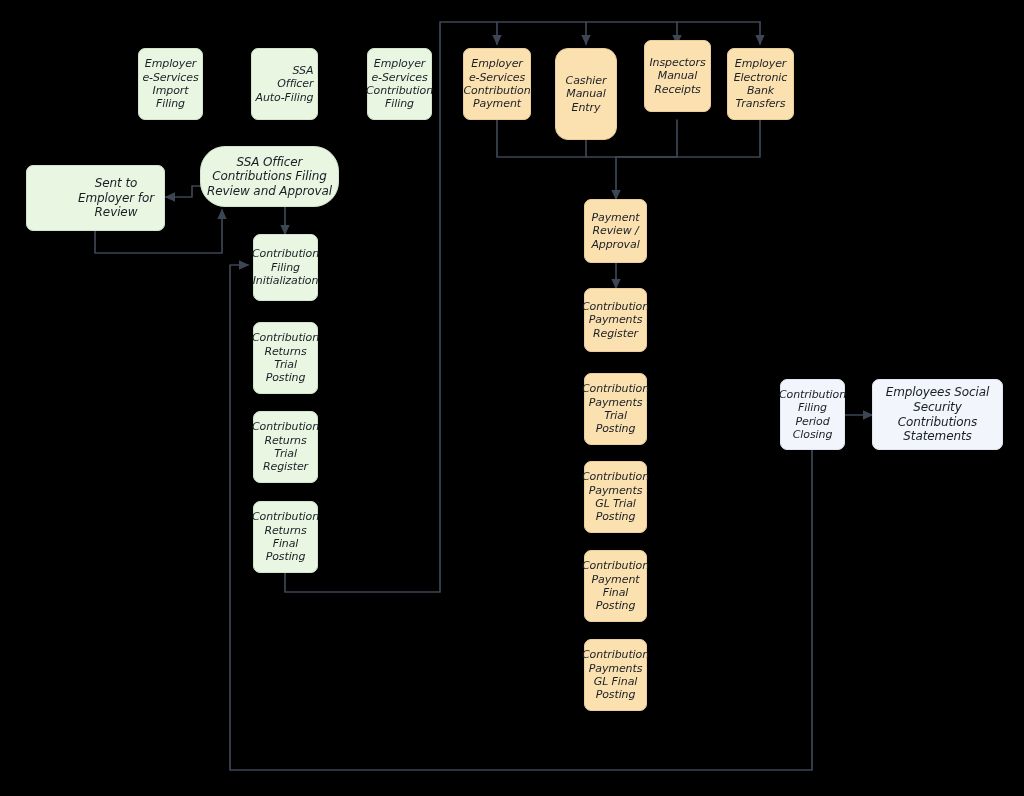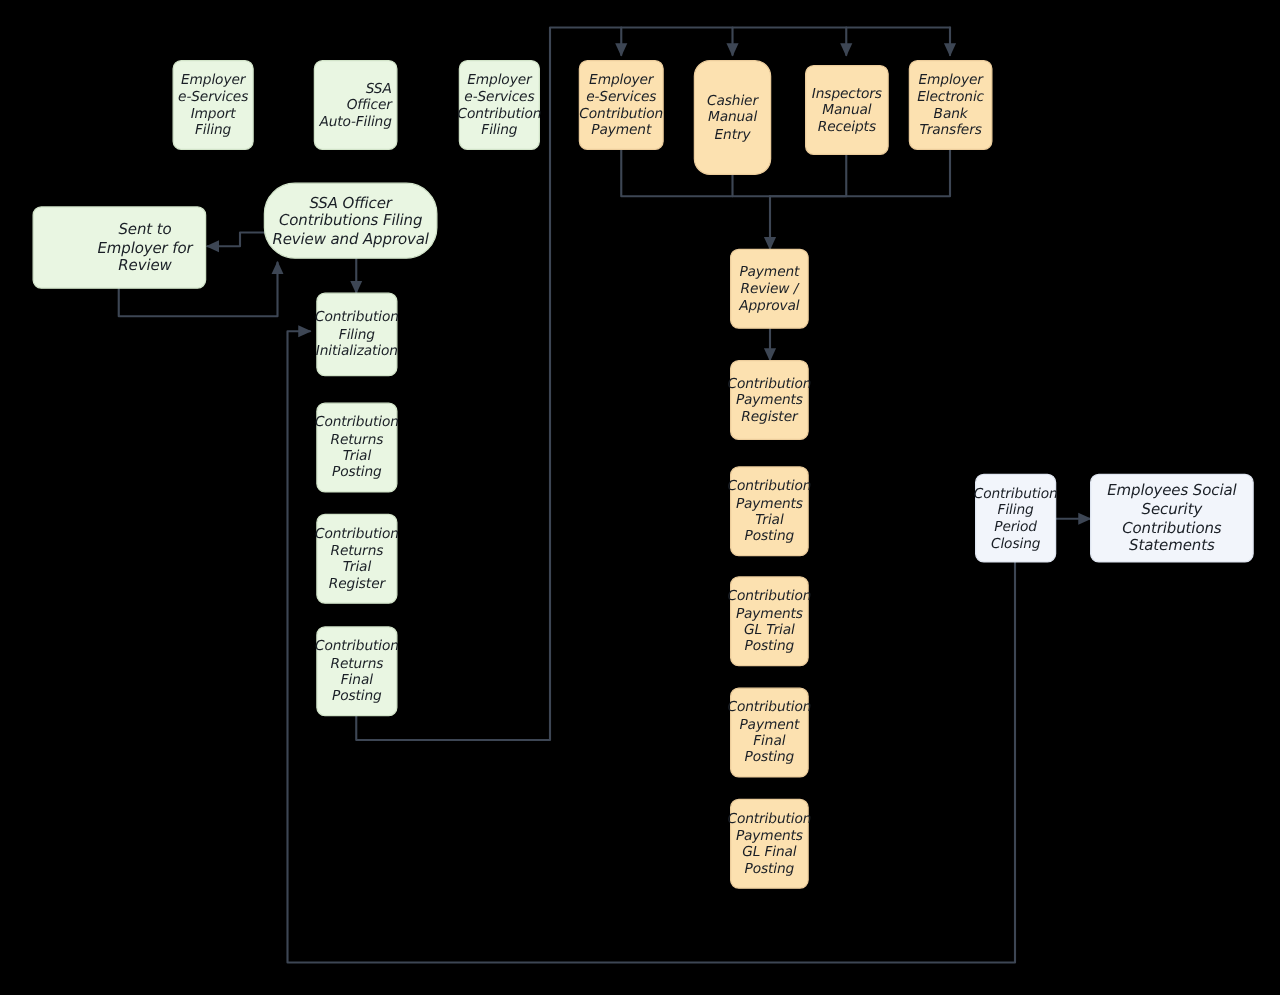--- a/index.html
+++ b/index.html
@@ -112,30 +112,30 @@
 
   <div class="node orange fs11" style="left:463px; top:48px; width:68px; height:72px;">Employer
 e-Services
 Contribution
 Payment</div>
 
   <div class="node orange fs11" style="left:555px; top:48px; width:62px; height:92px;border-radius:13px;">Cashier
 Manual
 Entry</div>
 
-  <div class="node orange fs11" style="left:644px; top:52px; width:67px; height:72px;">Inspectors
+  <div class="node orange fs11" style="left:644px; top:40px; width:67px; height:72px;">Inspectors
 Manual
 Receipts</div>
 
   <div class="node orange fs11" style="left:727px; top:48px; width:67px; height:72px;">Employer
 Electronic
 Bank
 Transfers</div>
 
-  <div class="node green fs12" style="left:211px; top:146px; width:139px; height:61px;border-radius:25px;">SSA Officer
+  <div class="node green fs12" style="left:200px; top:146px; width:139px; height:61px;border-radius:25px;">SSA Officer
 Contributions Filing
 Review and Approval</div>
 
   <div class="node green fs12" style="left:26px; top:165px; width:139px; height:66px;padding-left:44px;">Sent to Employer for
 Review</div>
 
   <div class="node green fs11" style="left:253px; top:234px; width:65px; height:67px;">Contribution
 Filing
 Initialization</div>
 

